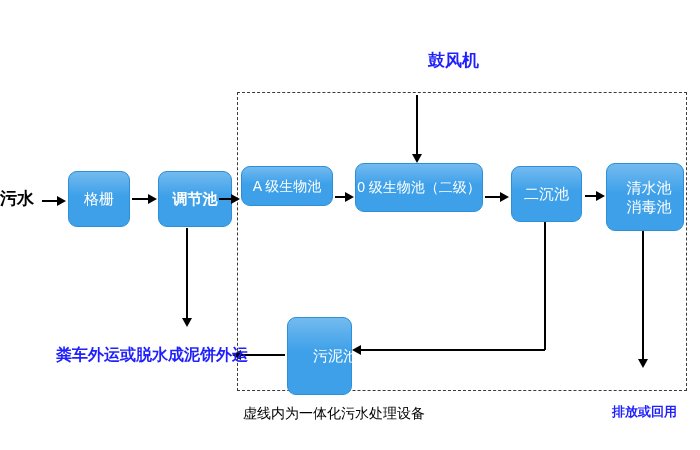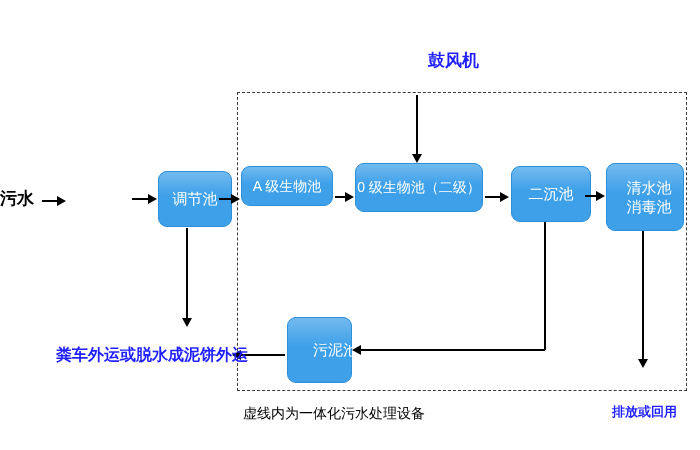--- a/index.html
+++ b/index.html
@@ -88,43 +88,46 @@
 <body>
 
 <div class="stage">
 
   <div class="dashed-box"></div>
 
   <div class="lbl black bold" style="left:0; top:189px; font-size:17px;">污水</div>
 
   <div class="lbl blue bold" style="left:392px; top:51px; font-size:17px;margin-left:36px;">鼓风机</div>
 
+  <div class="node" style="left:68px; top:171px; width:62px; height:56px;">
+    <span>格栅</span>
+  </div>
 
-  <div class="node" style="left:158px; top:171px; width:74px; height:56px;">
+  <div class="node" style="left:158px; top:171px; width:74px; height:56px;font-weight:bold;">
     <span>调节池</span>
   </div>
 
   <div class="node small-text" style="left:241px; top:166px; width:92px; height:40px;">
     <span>A 级生物池</span>
   </div>
 
   <div class="node small-text" style="left:355px; top:163px; width:128px; height:49px;">
     <span>0 级生物池（二级）</span>
   </div>
 
-  <div class="node" style="left:511px; top:166px; width:80px; height:56px;">
+  <div class="node" style="left:511px; top:166px; width:71px; height:56px;">
     <span>二沉池</span>
   </div>
 
   <div class="node" style="left:606px; top:163px; width:78px; height:68px;padding-left:8px;">
     <span>清水池</span>
     <span>消毒池</span>
   </div>
 
-  <div class="node" style="left:287px; top:317px; width:65px; height:66px;padding-left:32px;">
+  <div class="node" style="left:287px; top:317px; width:65px; height:78px;padding-left:32px;">
     <span>污泥池</span>
   </div>
 
   <div class="arr-r" style="left:42px;  top:200px; width:15px;"></div>
   <div class="arr-r" style="left:132px; top:198px; width:16px;"></div>
   <div class="arr-r" style="left:219px; top:198px; width:12px;"></div>
   <div class="arr-r" style="left:335px; top:196px; width:10px;"></div>
   <div class="arr-r" style="left:485px; top:196px; width:15px;"></div>
   <div class="arr-r" style="left:585px; top:195px; width:11px;"></div>
 

